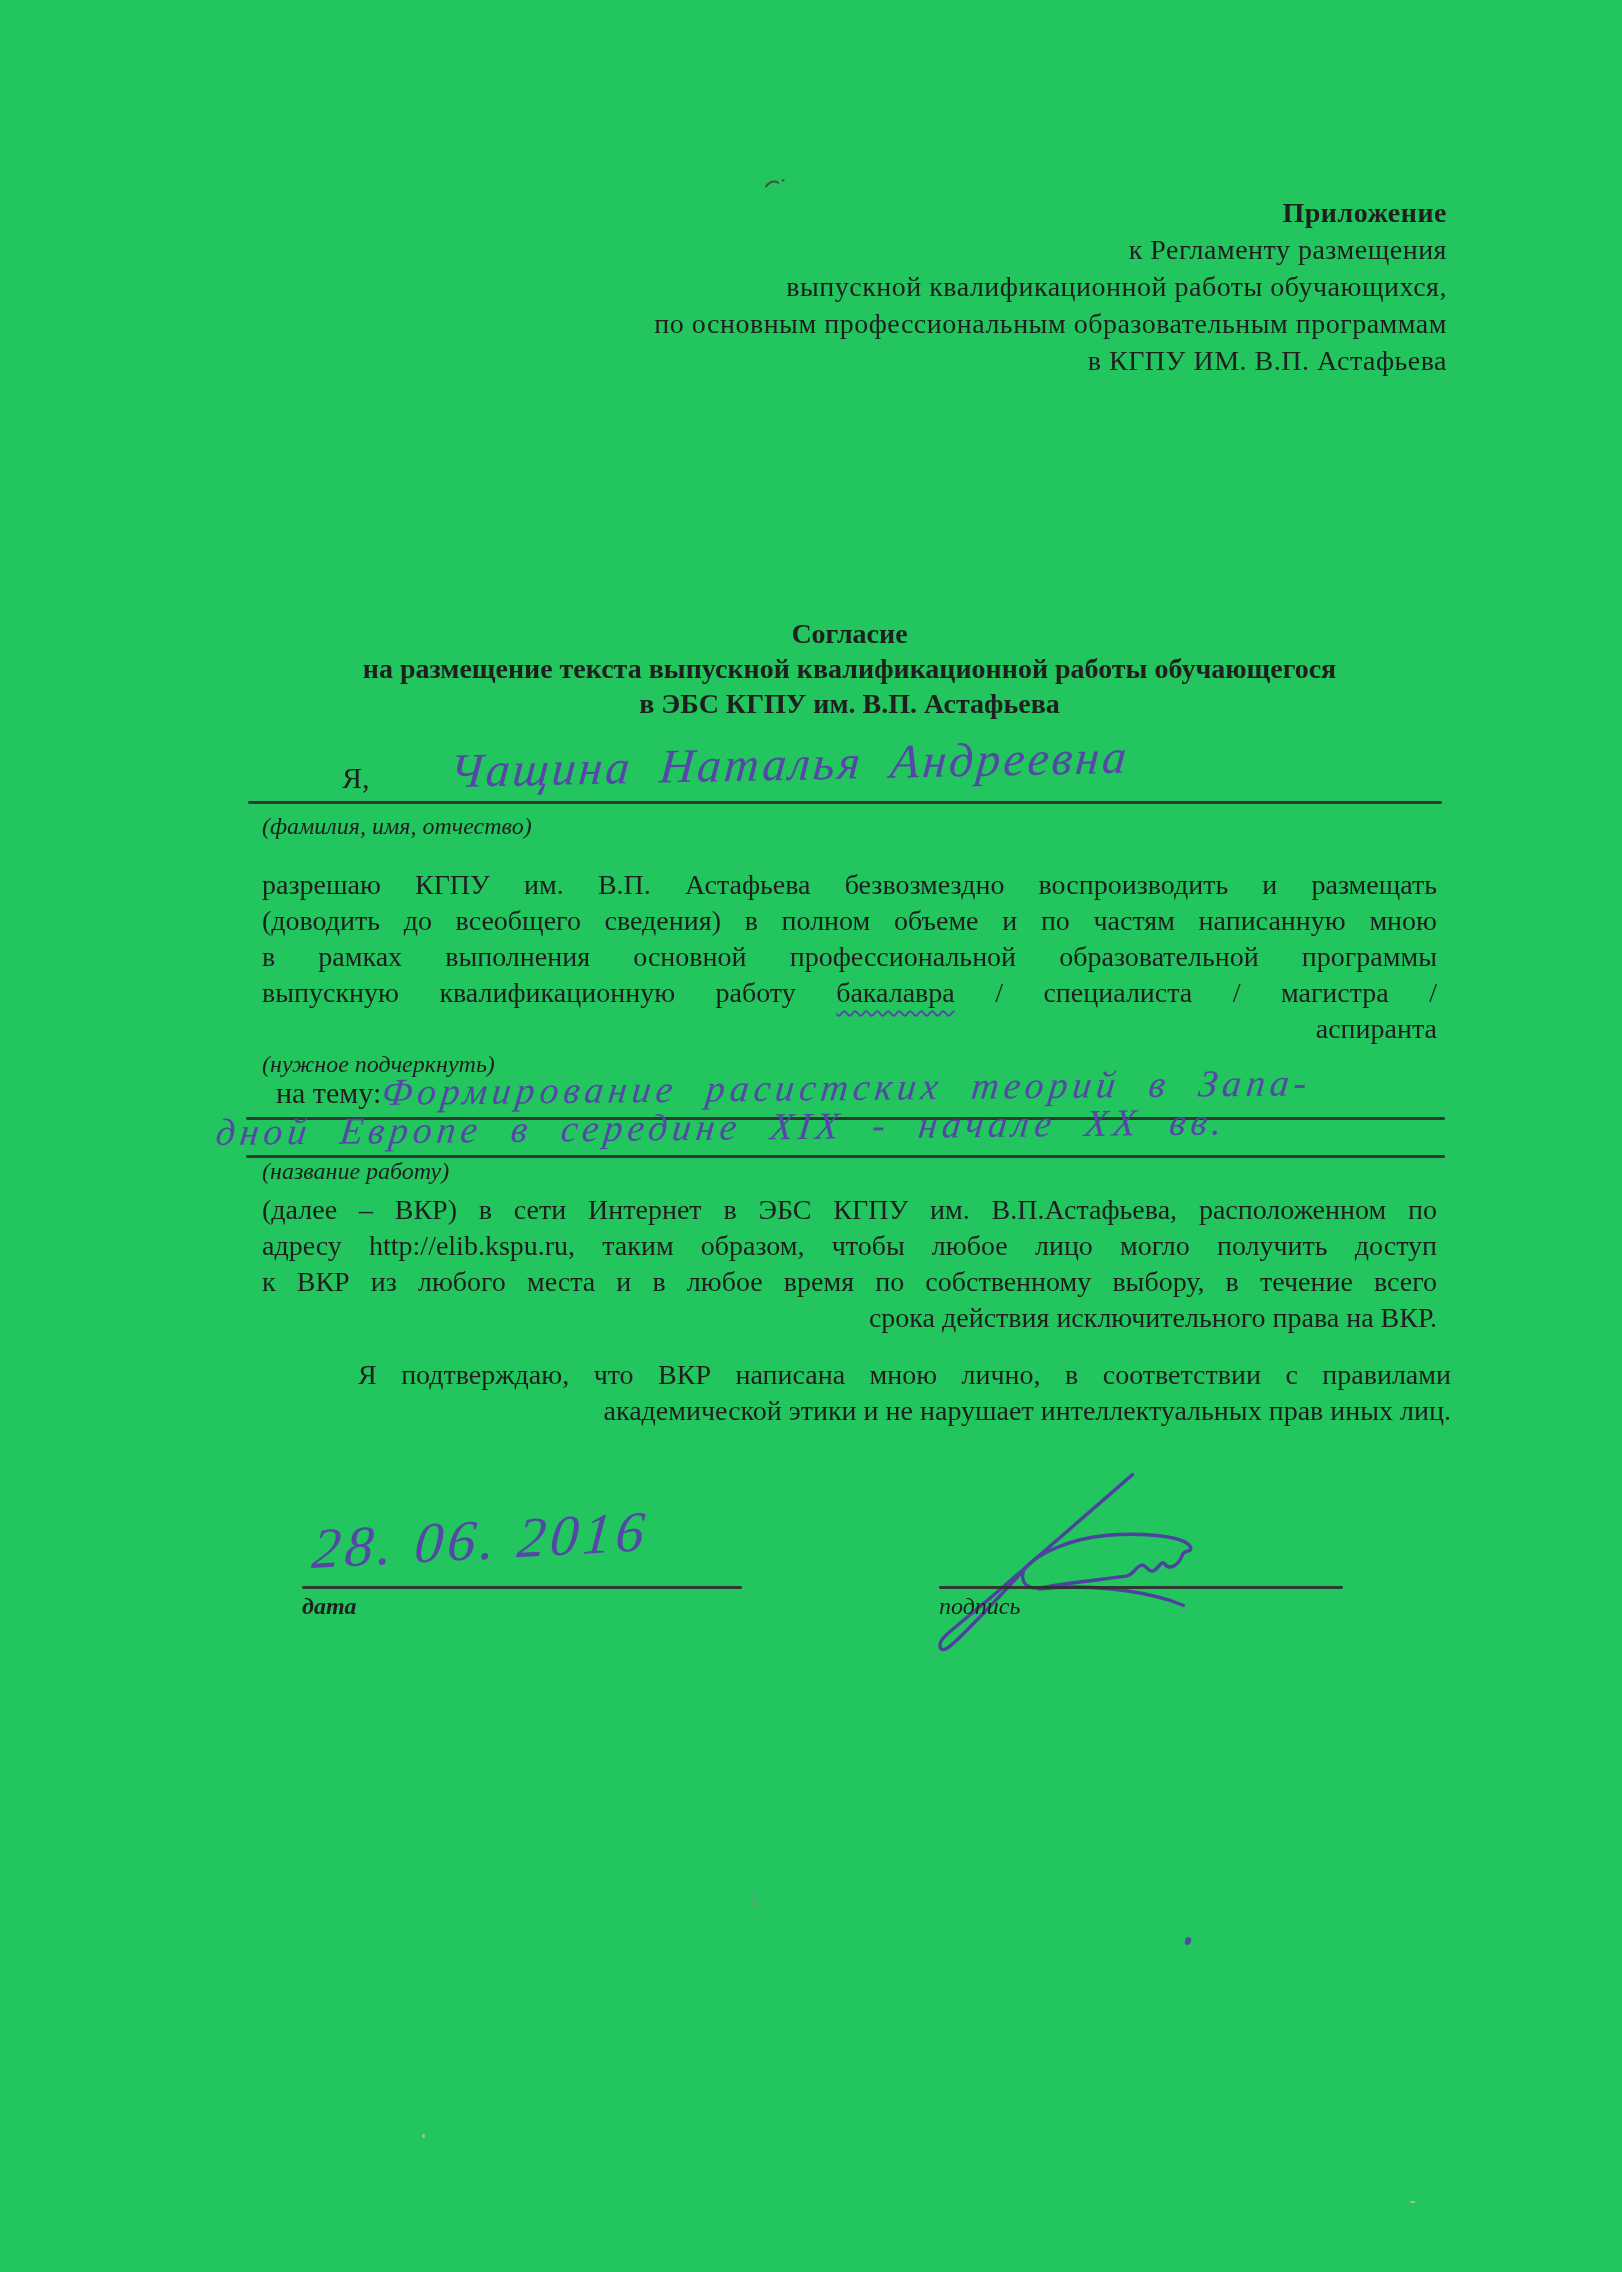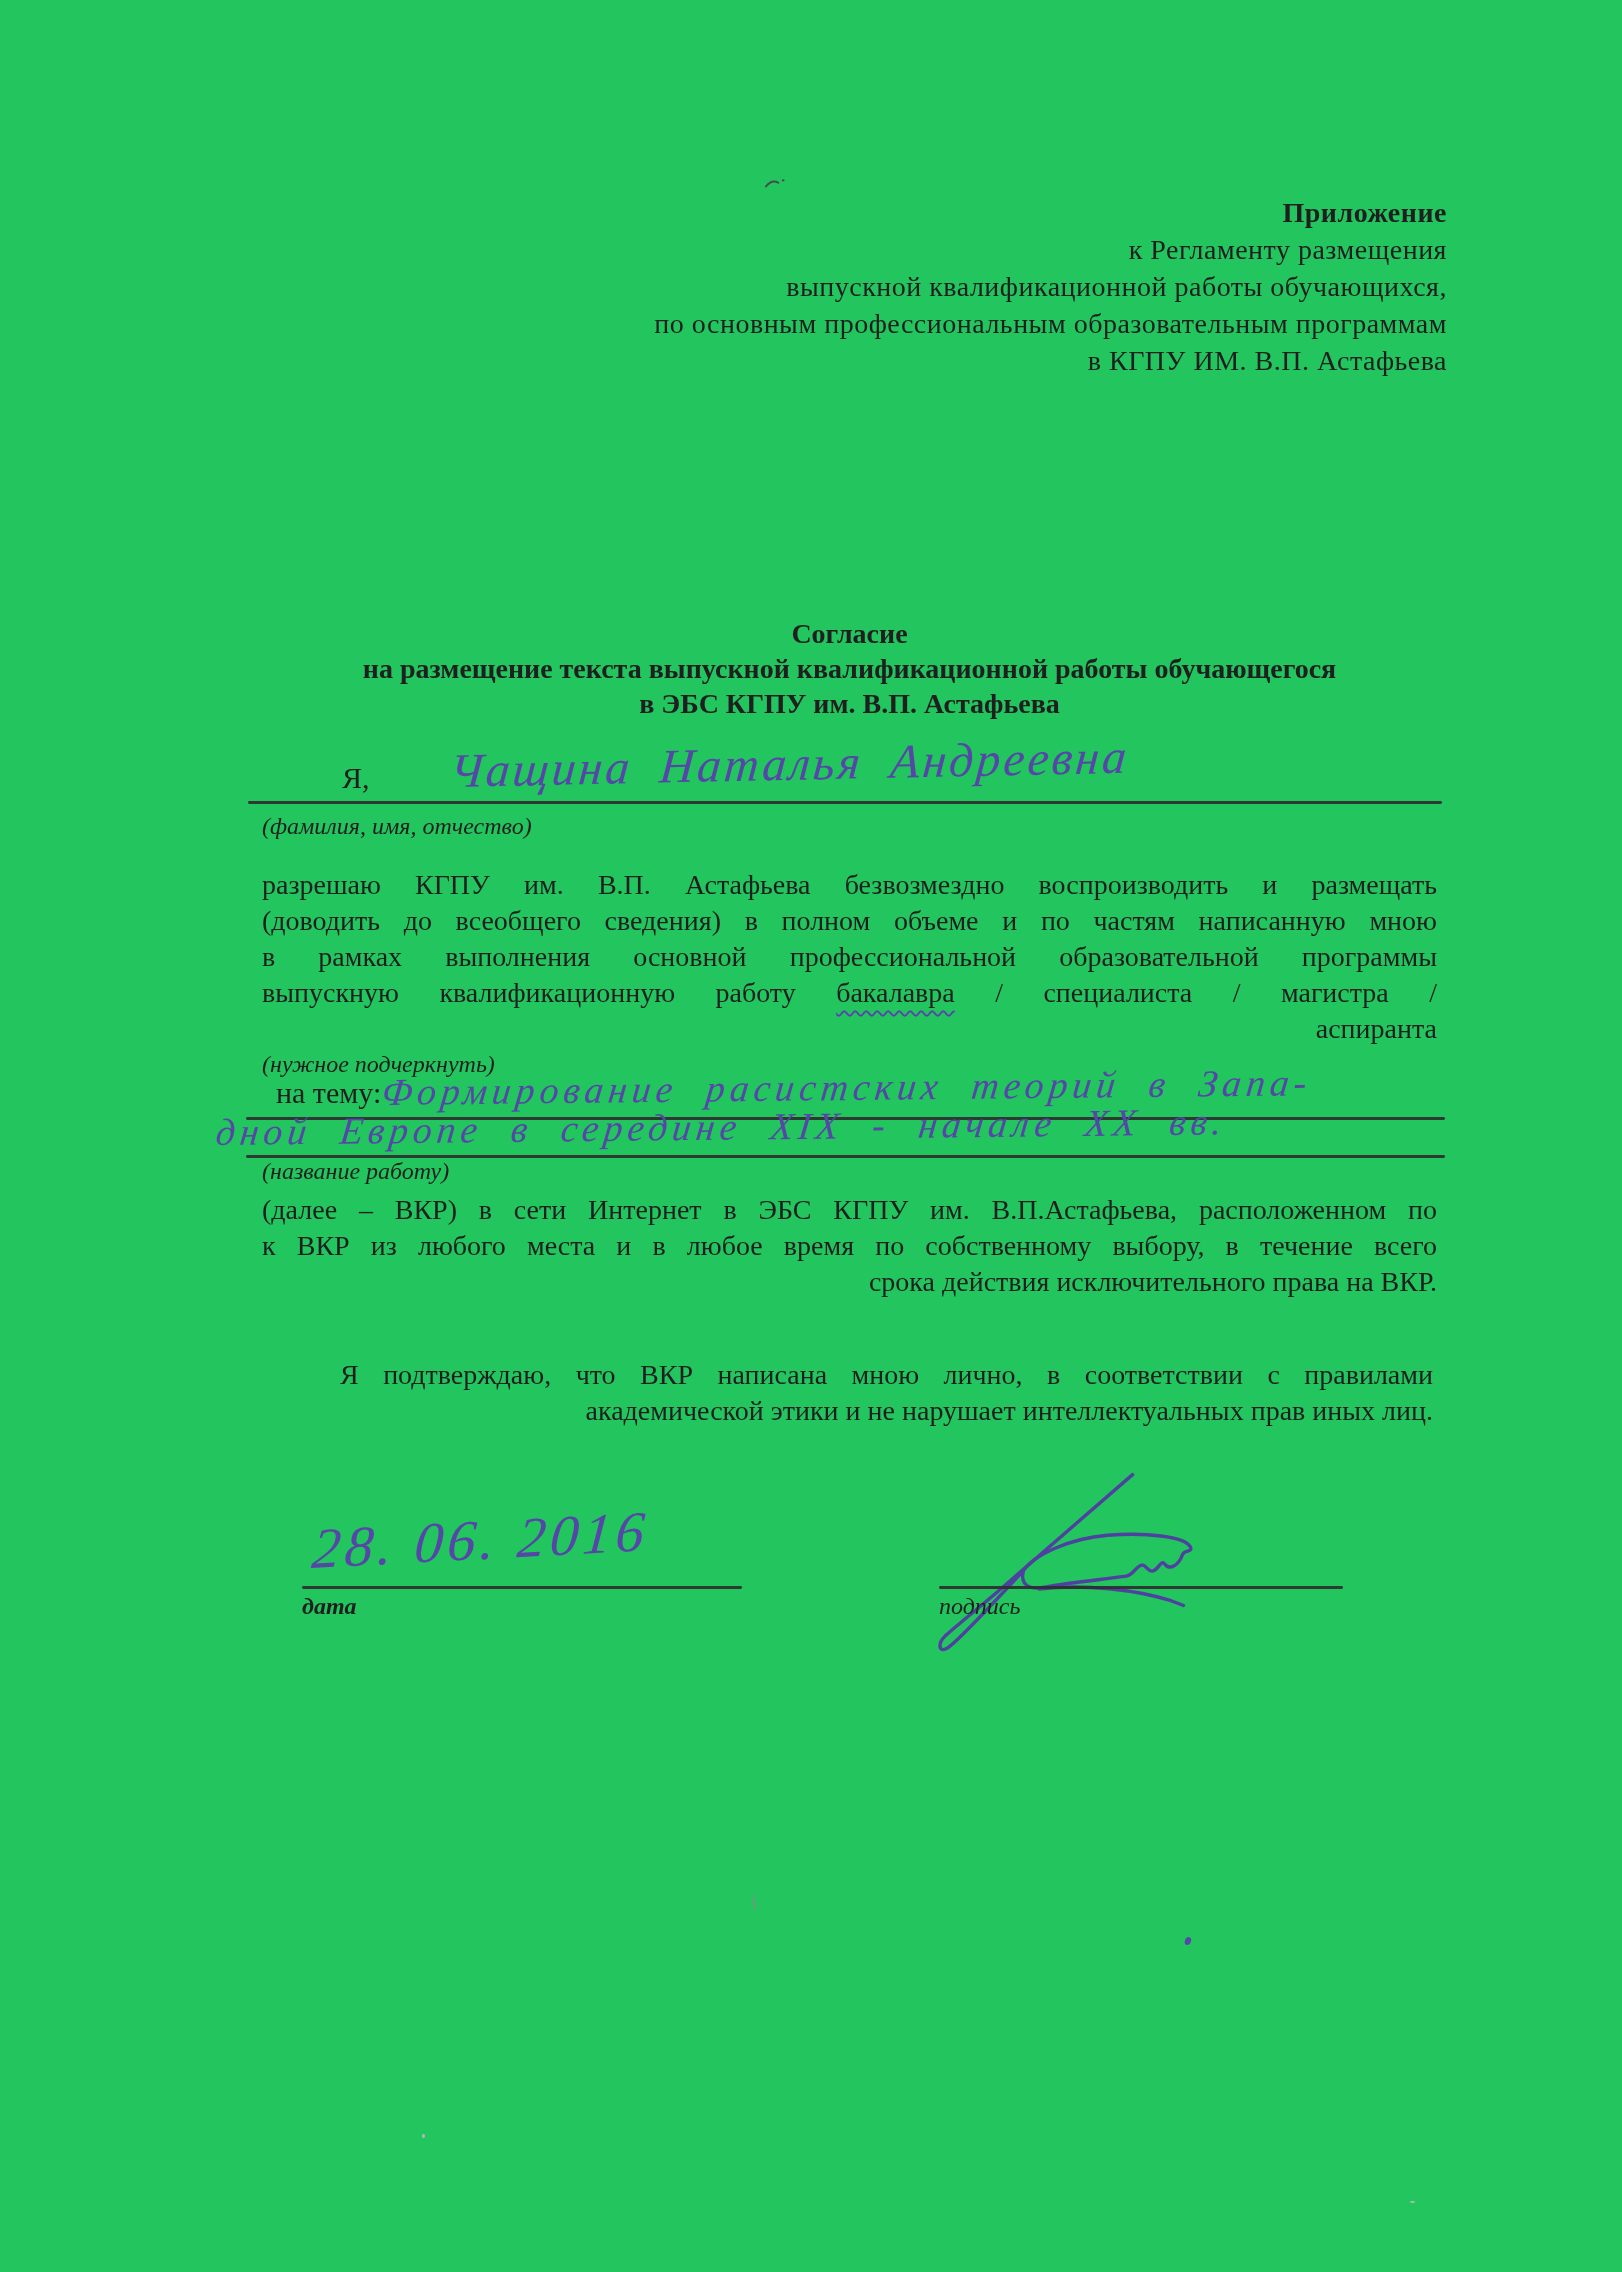--- a/index.html
+++ b/index.html
@@ -97,25 +97,26 @@
 
   <div class="abs label" style="left:276px; top:1078px;">на тему:</div>
   <div class="abs hand hand-theme" style="left:380px; top:1073px;">Формирование расистских теорий в Запа-</div>
   <div class="abs rule" style="left:246px; top:1117px; width:1199px;"></div>
   <div class="abs hand hand-theme" style="left:214px; top:1113px;">дной Европе в середине XIX - начале XX вв.</div>
   <div class="abs rule" style="left:246px; top:1155px; width:1199px;"></div>
   <div class="abs cap" style="left:262px; top:1159px; width:1175px;">(название работу)</div>
 
   <div class="abs" style="left:262px; top:1192px; width:1175px;">
     <div class="bl just">(далее – ВКР) в сети Интернет в ЭБС КГПУ им. В.П.Астафьева, расположенном по</div>
+    <div class="bl just">адресу http://elib.kspu.ru, таким образом, чтобы любое лицо могло получить доступ</div>
     <div class="bl just">к ВКР из любого места и в любое время по собственному выбору, в течение всего</div>
     <div class="bl lft">срока действия исключительного права на ВКР.</div>
   </div>
 
-  <div class="abs" style="left:258px; top:1357px; width:1175px;">
+  <div class="abs" style="left:276px; top:1357px; width:1175px;">
     <div class="bl just ind">Я подтверждаю, что ВКР написана мною лично, в соответствии с правилами</div>
     <div class="bl lft">академической этики и не нарушает интеллектуальных прав иных лиц.</div>
   </div>
 
   <div class="abs hand hand-date" style="left:310px; top:1520px;">28. 06. 2016</div>
   <div class="abs rule" style="left:302px; top:1586px; width:440px;"></div>
   <div class="abs cap" style="left:302px; top:1594px; width:440px;font-weight:bold;">дата</div>
 
   <svg class="abs" style="left:915px; top:1459px;" width="385" height="217" viewBox="0 0 800 450">
     <g stroke="#4f41a0" stroke-width="7" fill="none" stroke-linecap="round" stroke-linejoin="round">

